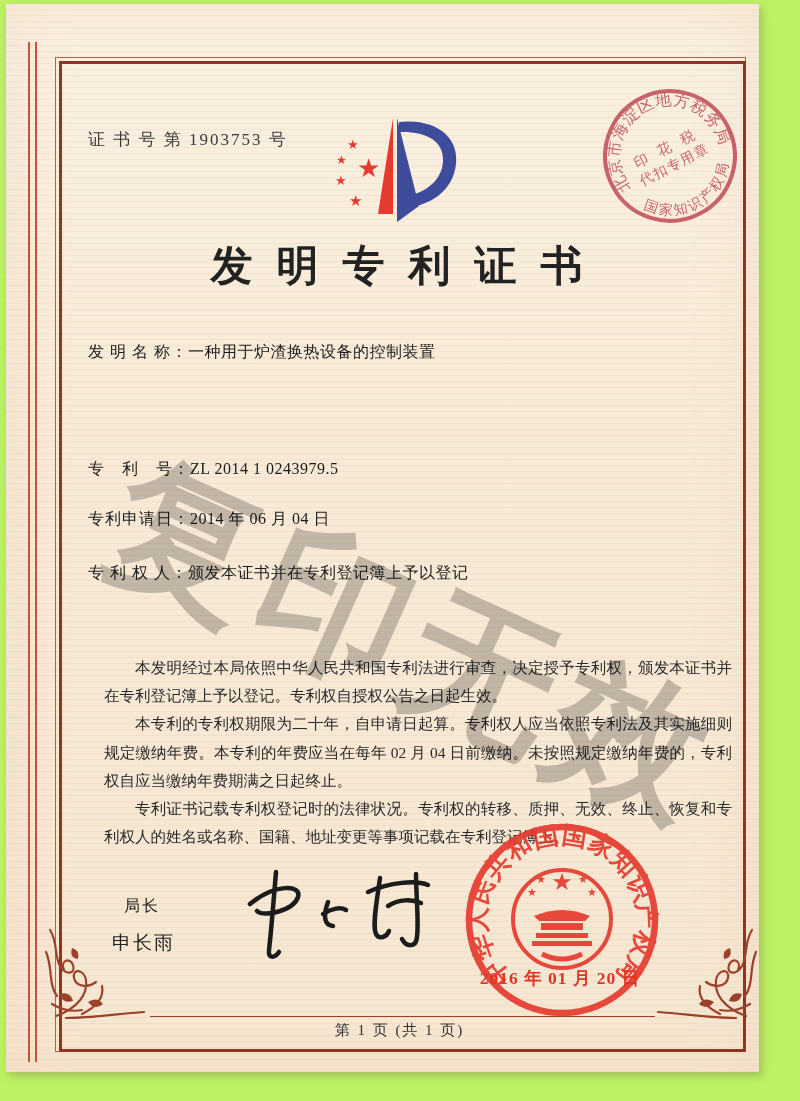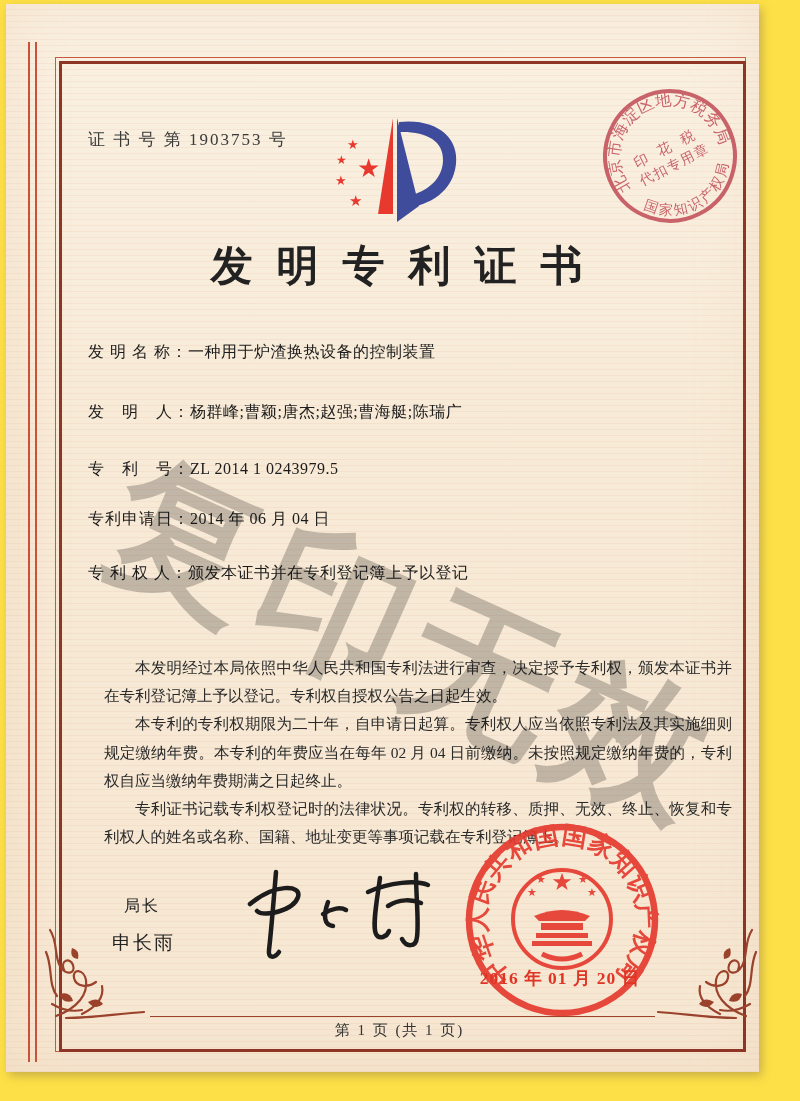--- a/index.html
+++ b/index.html
@@ -1,17 +1,17 @@
 <!DOCTYPE html>
 <html><head>
 <meta charset="utf-8">
 <style>
   html,body{margin:0;padding:0;background:#fbfbfa;}
   .scan{position:relative;width:800px;height:1101px;overflow:hidden;
-        font-family:"Liberation Serif","DejaVu Serif",serif;background:#fde047;}
+        font-family:"Liberation Serif","DejaVu Serif",serif;background:#bef264;}
   .paper{position:absolute;left:6px;top:4px;width:753px;height:1068px;
          background:#f8eedd;
          background-image:
            repeating-linear-gradient(0deg, rgba(224,152,128,0.12) 0 1px, rgba(0,0,0,0) 1px 6px),
            linear-gradient(180deg,#faf1e2 0%,#f7ead6 45%,#f6e7d2 100%);
          box-shadow:3px 4px 9px rgba(110,90,70,0.35), inset 0 0 60px rgba(235,200,165,0.35);}
   .spine{position:absolute;left:28px;top:42px;height:1020px;width:5px;
          border-left:2px solid #c8523b;border-right:2px solid #c8523b;}
   .frame-a{position:absolute;left:55px;top:57px;width:689px;height:993px;border:1px solid #c65a40;}
   .frame-b{position:absolute;left:59px;top:61px;width:681px;height:985px;border:3px solid #8e3526;}
@@ -108,23 +108,20 @@
     <span class="star" style="left:1px;top:44px;font-size:12px;">★</span>
     <span class="star" style="left:0px;top:64px;font-size:13px;">★</span>
     <span class="star" style="left:14px;top:84px;font-size:15px;">★</span>
   </div>
 
   <div class="title">发明专利证书</div>
 
   <div class="field" style="top:342px">
     <span class="flabel">发 明 名 称：</span><span class="fvalue">一种用于炉渣换热设备的控制装置</span>
   </div>
-  <div class="field" style="top:402px">
-    <span class="flabel">发　明　人：</span><span class="fvalue">杨群峰;曹颖;唐杰;赵强;曹海艇;陈瑞广</span>
-  </div>
   <div class="field" style="top:459px">
     <span class="flabel">专　利　号：</span><span class="fvalue">ZL 2014 1 0243979.5</span>
   </div>
   <div class="field" style="top:509px">
     <span class="flabel">专利申请日：</span><span class="fvalue">2014 年 06 月 04 日</span>
   </div>
   <div class="field" style="top:563px">
     <span class="flabel">专 利 权 人：</span><span class="fvalue">颁发本证书并在专利登记簿上予以登记</span>
   </div>
 

